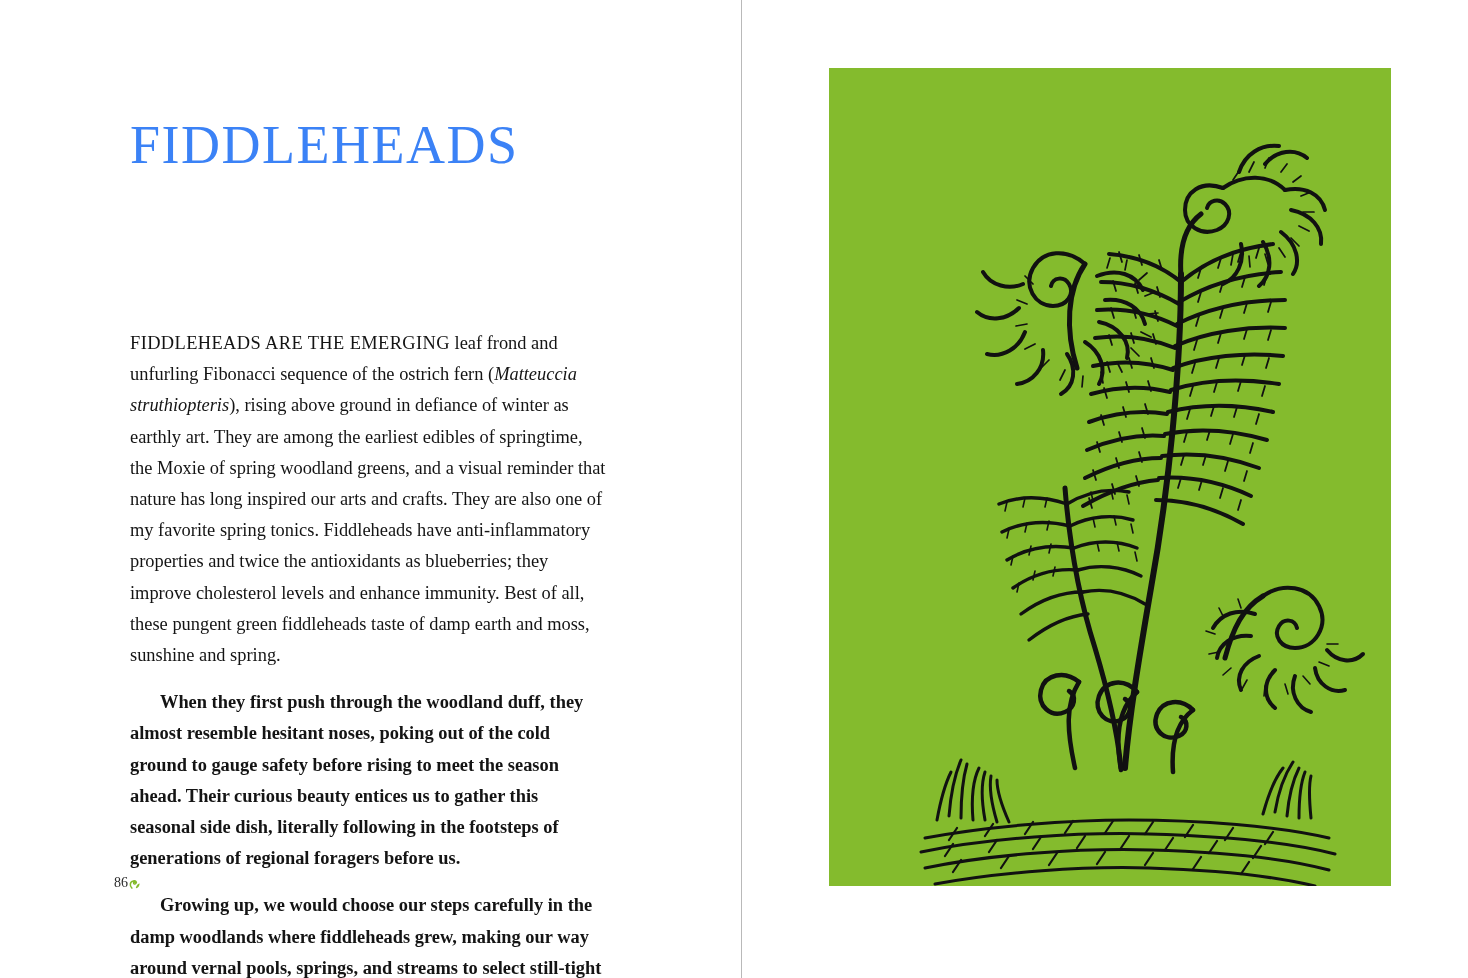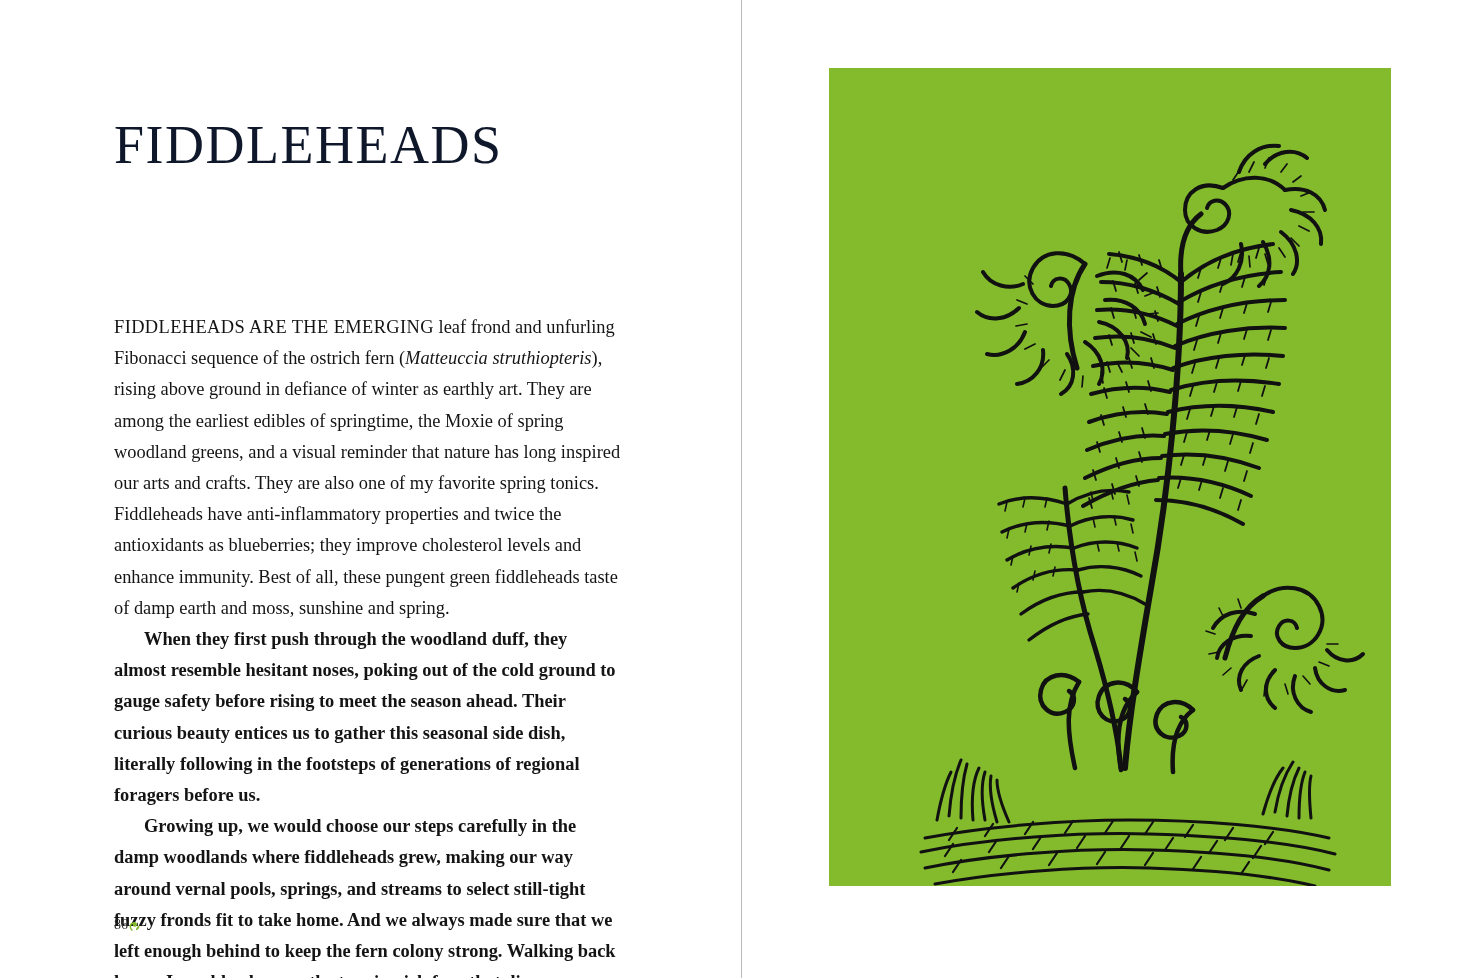--- a/index.html
+++ b/index.html
@@ -33,39 +33,39 @@
 
   
   .page-left {
     position: relative;
     width: 741px;
     height: 978px;
   }
 
   .chapter-title {
     position: absolute;
-    left: 114px;
+    left: 130px;
     top: 82px;
     font-family: "Liberation Serif", serif;
     font-size: 54px;
     letter-spacing: 1.5px;
-    color: #0f172a;
+    color: #3b82f6;
     font-weight: 400;
     line-height: 1;
   }
 
   .body-column {
     position: absolute;
     left: 114px;
     top: 312px;
     width: 508px;
   }
 
   .body-column p {
-    margin: 0;
+    margin: 16px;
     font-size: 18.4px;
     line-height: 31.2px;
     text-align: left;
     color: #141414;
     font-family: "Liberation Serif", serif;
   }
 
   .body-column p + p {
     text-indent: 30px;
     font-weight: bold;
@@ -77,21 +77,21 @@
     font-size: 18.4px;
   }
 
   .ital {
     font-style: italic;
   }
 
   .folio {
     position: absolute;
     left: 114px;
-    top: 917px;
+    top: 875px;
     display: flex;
     align-items: center;
     gap: 0;
   }
   .folio-number {
     font-size: 14px;
     color: #2b2b2b;
     font-family: "Liberation Serif", serif;
   }
   .folio-mark {

